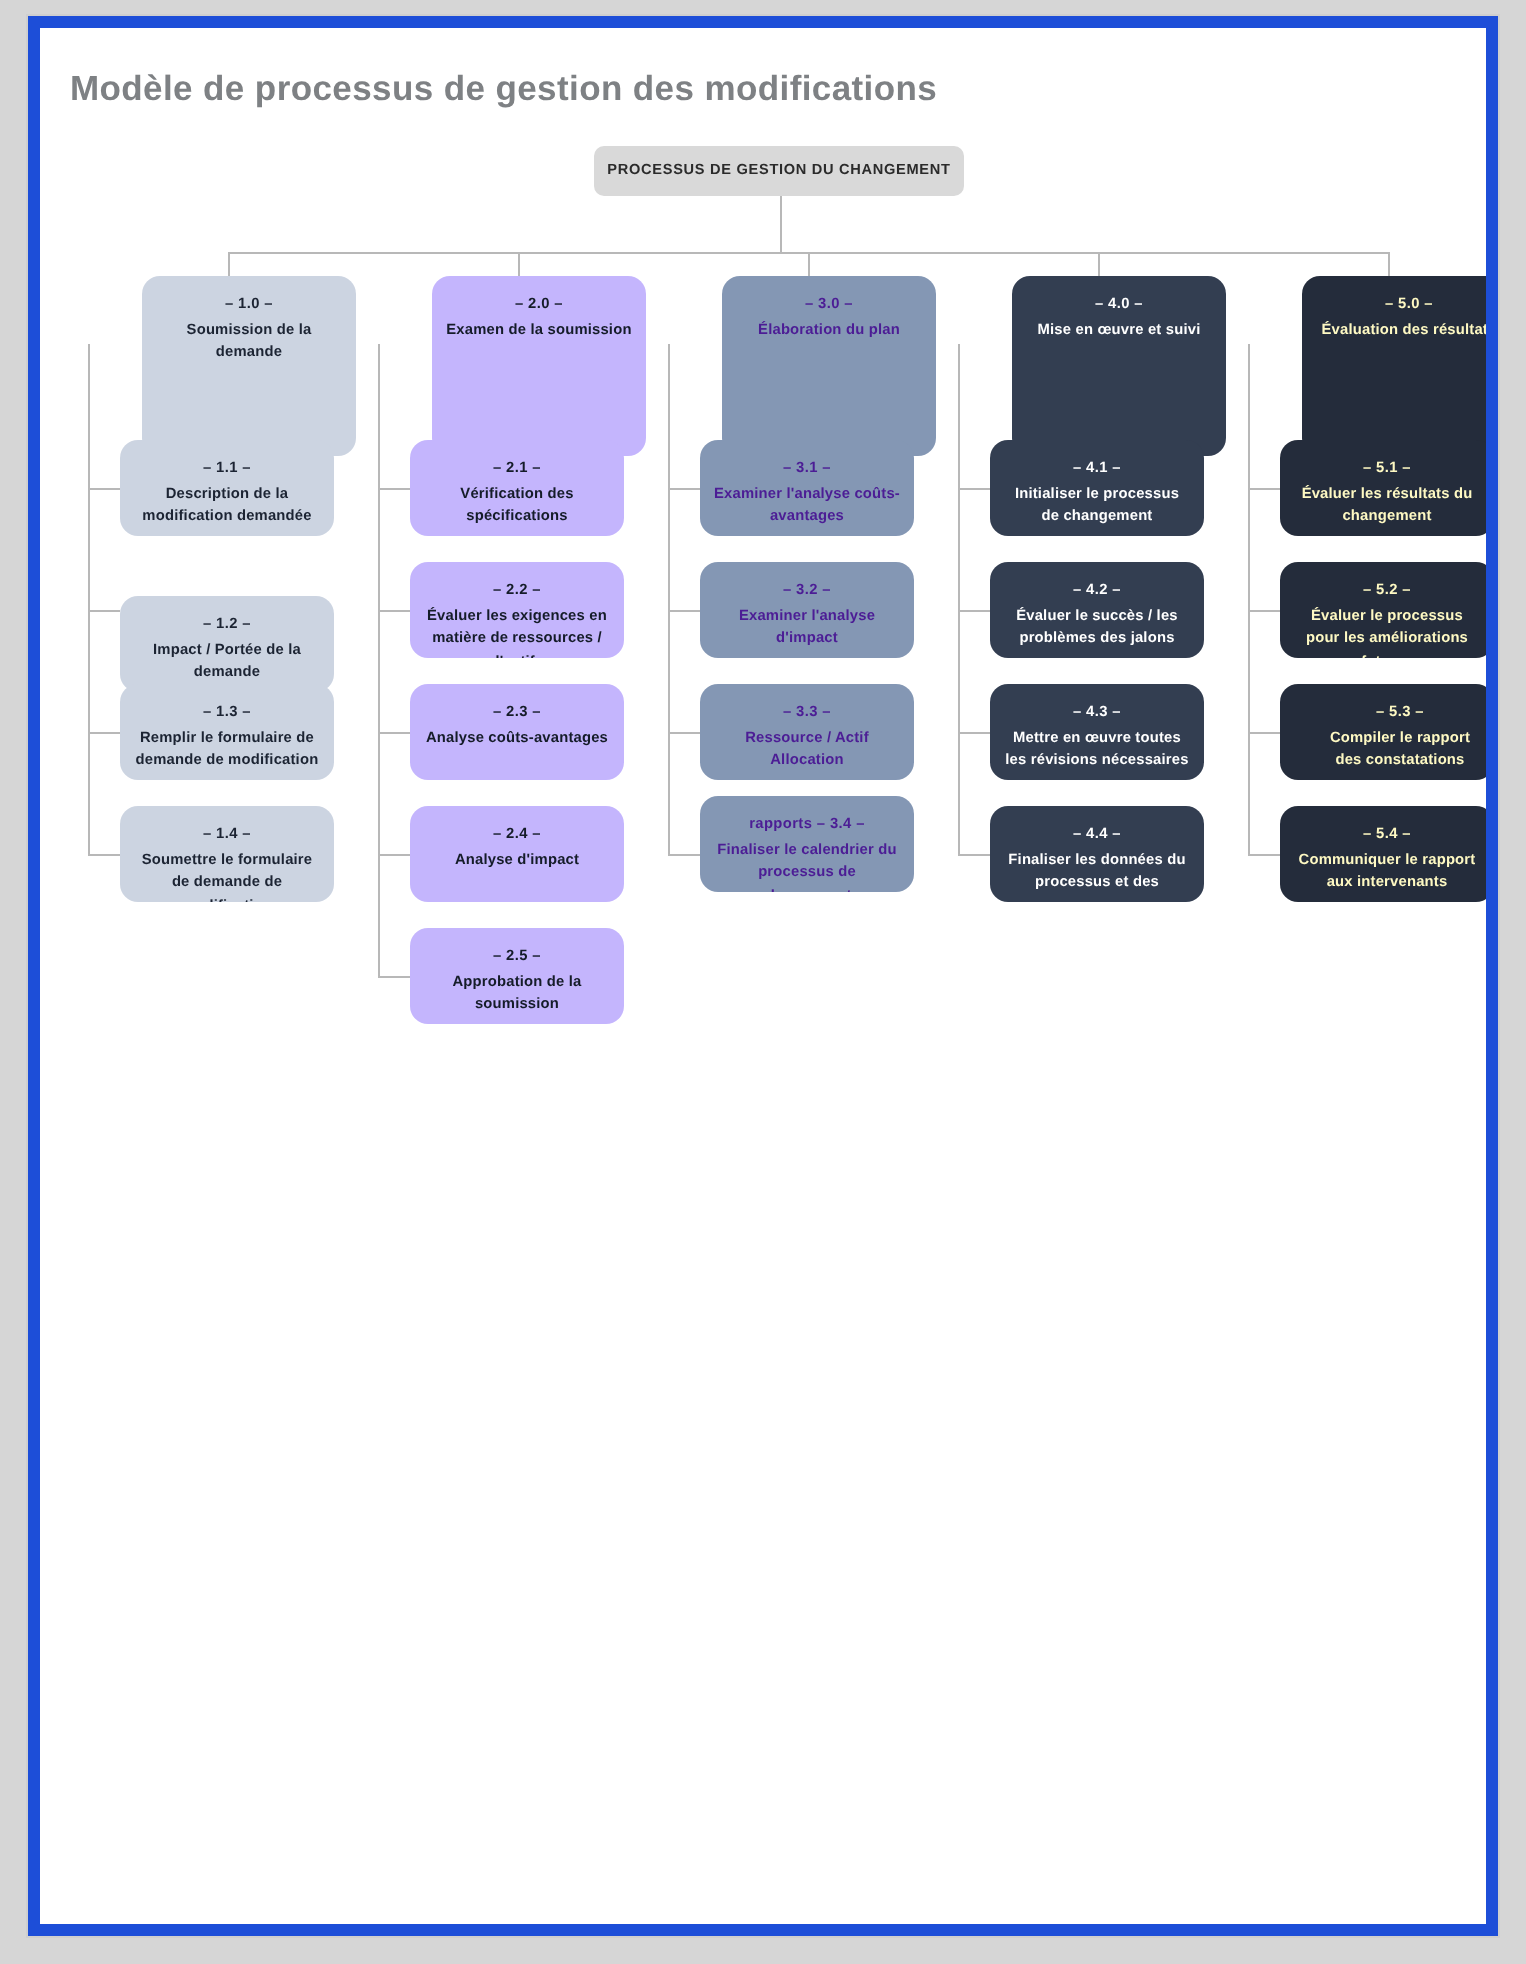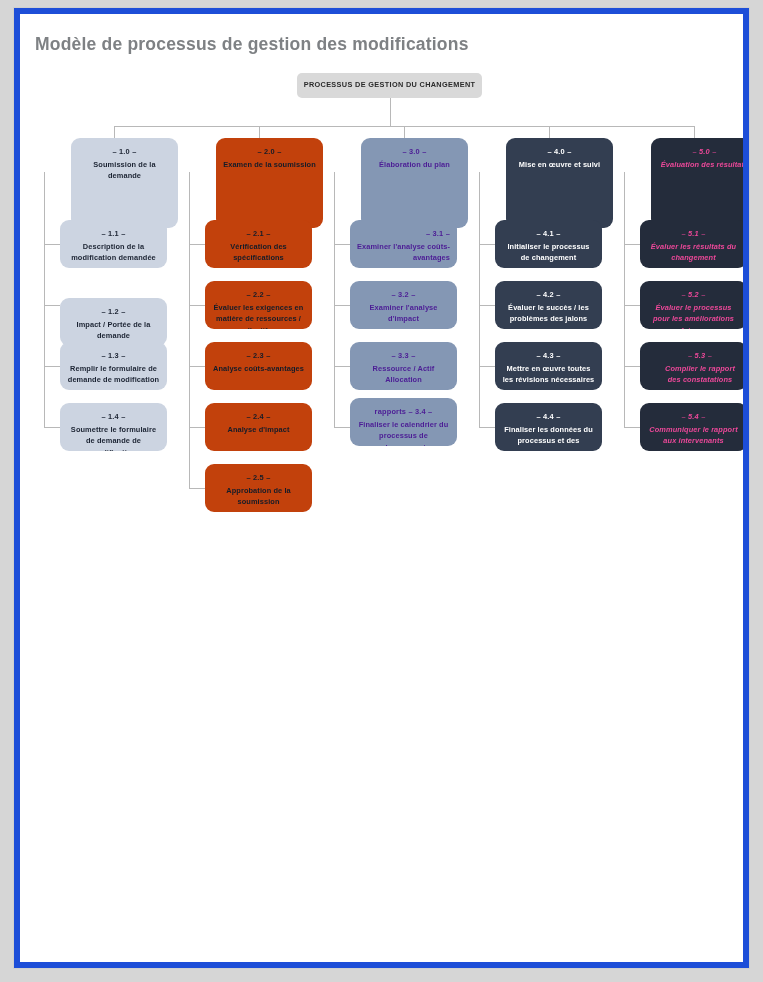--- a/index.html
+++ b/index.html
@@ -105,24 +105,24 @@
   }
   
   .node.child {
     left: 18px;
     width: 107px;
     height: 48px;
   }
 
   
   .pal-0 .node { background: #ccd4e1; color: #1c2433; }
-  .pal-1 .node { background: #c2410c; color: #151c29; }
+  .pal-1 .node { background: #c4b5fd; color: #151c29; }
   .pal-2 .node { background: #8497b4; color: #4c1d95; }
   .pal-3 .node { background: #333e51; color: #ffffff; }
-  .pal-4 .node { background: #242c3b; color: #ec4899; font-style: italic; }
+  .pal-4 .node { background: #242c3b; color: #fef9c3; }
 </style>
 </head>
 <body>
 
 <div id="page">
 
   <div id="doc-title">Modèle de processus de gestion des modifications</div>
 
   <div id="chart">
 
@@ -210,21 +210,21 @@
           <div class="node child" style="top: 332px;">
             <div class="num">– 2.5 –</div>
             <div class="label">Approbation de la soumission</div>
           </div>
         </div>
         <div class="column col-2 pal-2" style="left: 312px;">
           <div class="node head">
             <div class="num">– 3.0 –</div>
             <div class="label">Élaboration du plan</div>
           </div>
-          <div class="node child" style="top: 88px; text-align: right;">
+          <div class="node child" style="top: 88px;">
             <div class="num">– 3.1 –</div>
             <div class="label">Examiner l'analyse coûts-avantages</div>
           </div>
           <div class="node child" style="top: 149px;">
             <div class="num">– 3.2 –</div>
             <div class="label">Examiner l'analyse d'impact</div>
           </div>
           <div class="node child" style="top: 210px;">
             <div class="num">– 3.3 –</div>
             <div class="label">Ressource / Actif Allocation</div>

